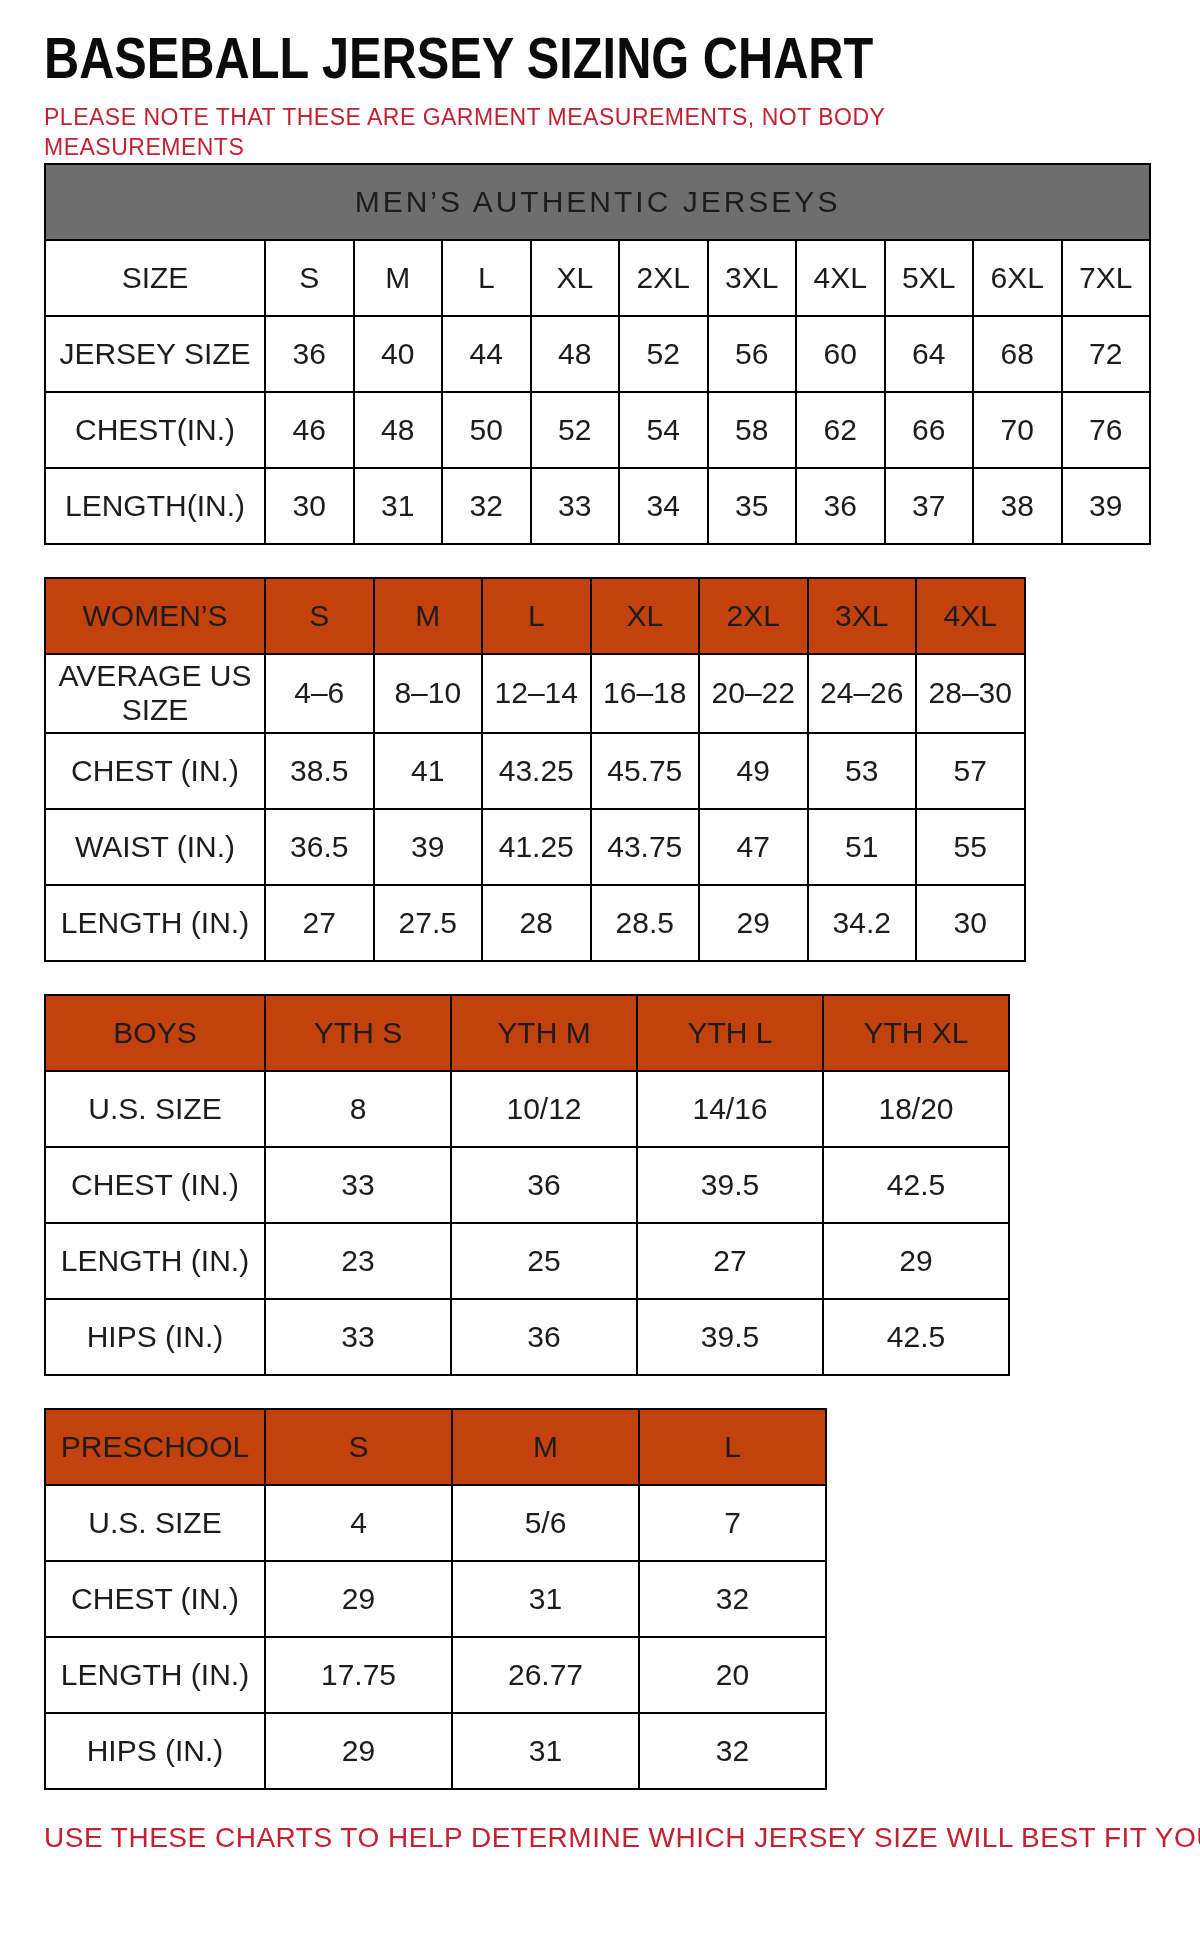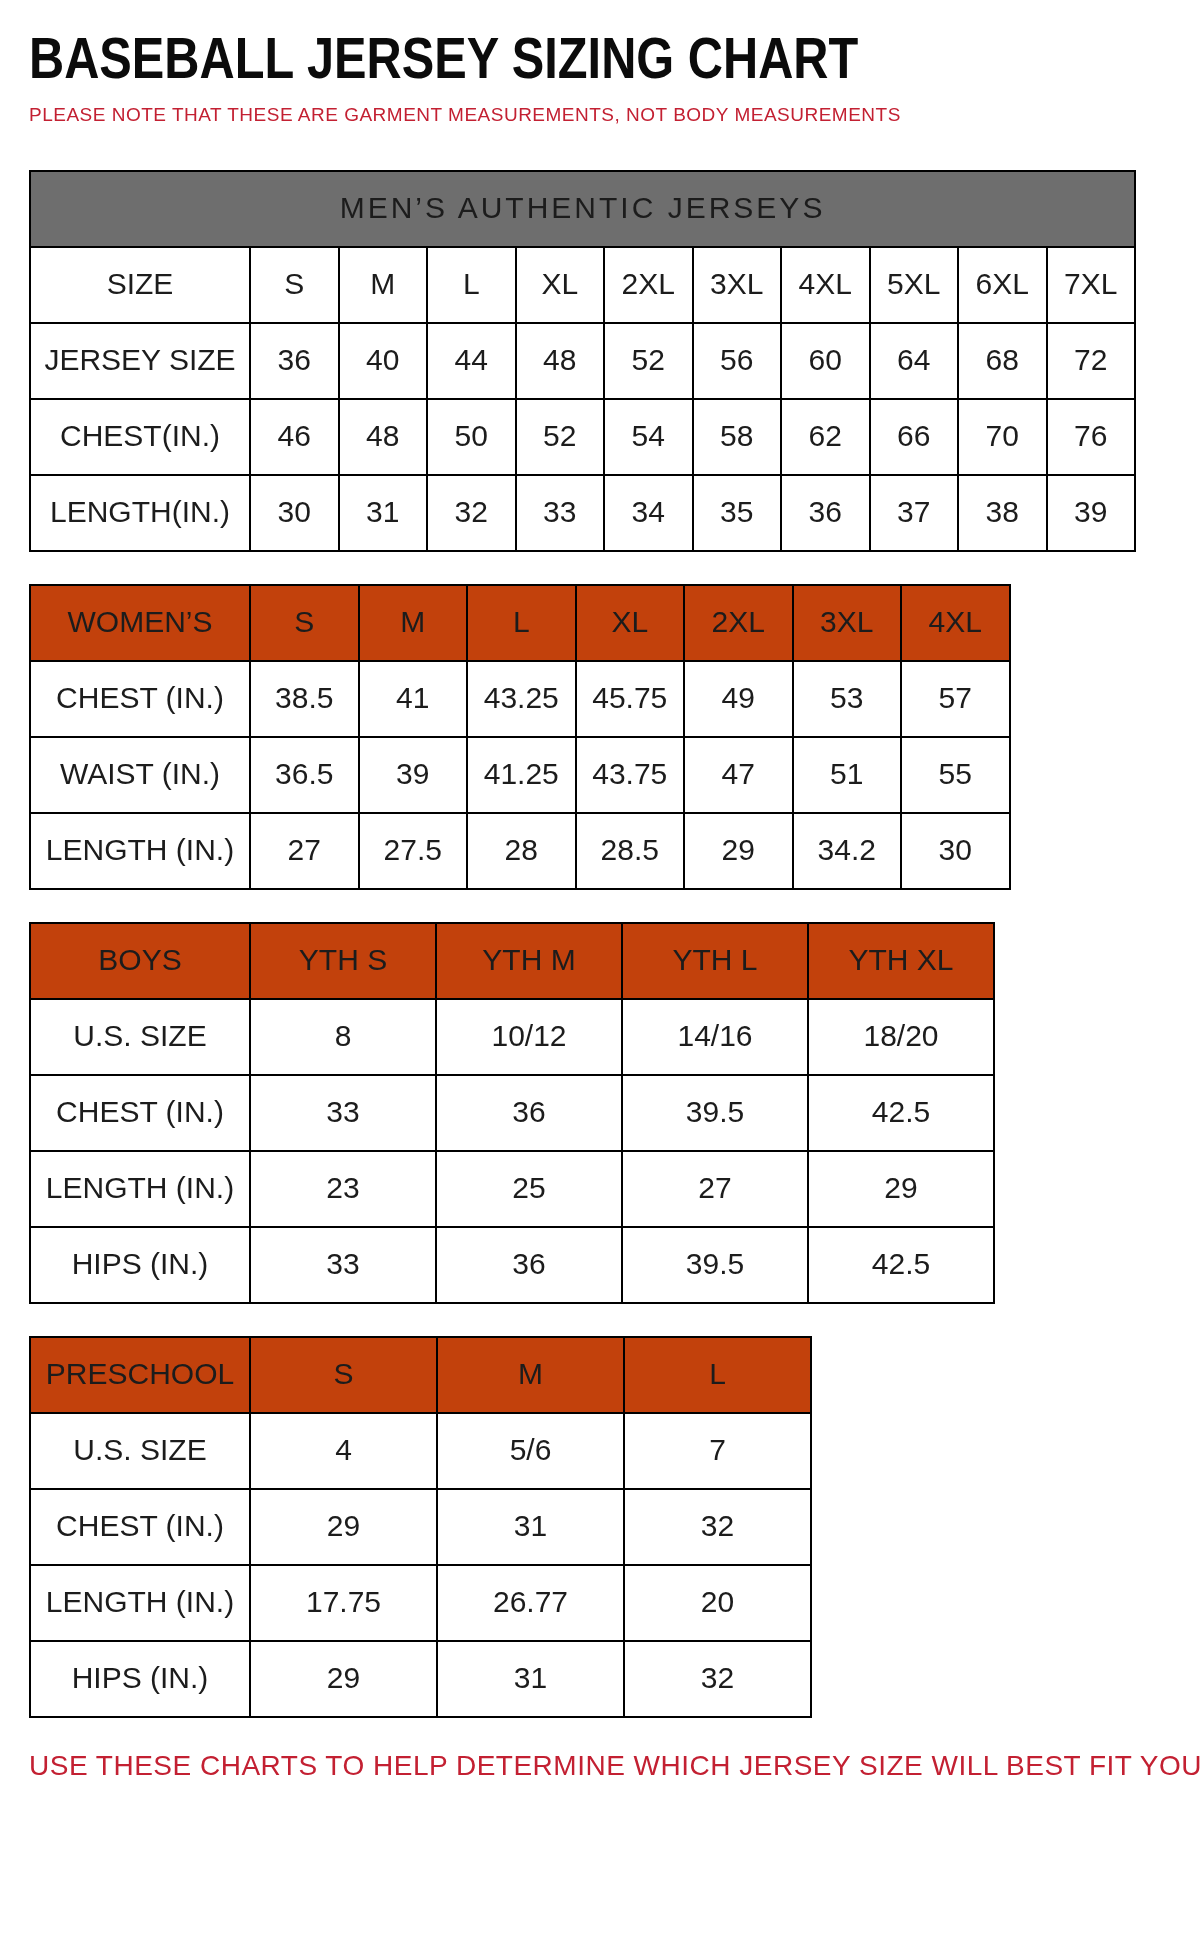--- a/index.html
+++ b/index.html
@@ -3,40 +3,39 @@
 <meta charset="utf-8">
 <style>
   * { margin: 0; padding: 0; box-sizing: border-box; }
   html, body { width: 1200px; background: #ffffff; }
   body {
     font-family: "Liberation Sans", sans-serif;
     color: #1c1c1c;
     height: 1942px;
     overflow: hidden;
   }
-  .page { padding: 24px 40px 0 29px; }
+  .page { padding: 24px 40px 0 44px; }
 
   .page-title {
     font-family: "Liberation Sans", sans-serif;
     font-weight: bold;
     font-size: 58px;
     color: #0b0b0b;
     white-space: nowrap;
     transform: scaleX(0.84);
     transform-origin: left center;
     margin-bottom: 12px;
     letter-spacing: 0px;
   }
   .note {
     color: #c32032;
-    font-size: 19px;
+    font-size: 23px;
     line-height: 1.3;
     max-width: 950px;
     letter-spacing: 0.5px;
-    margin-bottom: 42px;
   }
 
   table.tbl {
     border-collapse: collapse;
     table-layout: fixed;
     margin-bottom: 32px;
   }
   table.tbl td, table.tbl th {
     border: 2px solid #000;
     text-align: center;
@@ -157,20 +156,30 @@
         <th class="hdr">WOMEN’S</th>
         <th class="hdr">S</th>
         <th class="hdr">M</th>
         <th class="hdr">L</th>
         <th class="hdr">XL</th>
         <th class="hdr">2XL</th>
         <th class="hdr">3XL</th>
         <th class="hdr">4XL</th>
       </tr>
       <tr>
+        <td>AVERAGE US SIZE</td>
+        <td>4–6</td>
+        <td>8–10</td>
+        <td>12–14</td>
+        <td>16–18</td>
+        <td>20–22</td>
+        <td>24–26</td>
+        <td>28–30</td>
+      </tr>
+      <tr>
         <td>CHEST (IN.)</td>
         <td>38.5</td>
         <td>41</td>
         <td>43.25</td>
         <td>45.75</td>
         <td>49</td>
         <td>53</td>
         <td>57</td>
       </tr>
       <tr>

